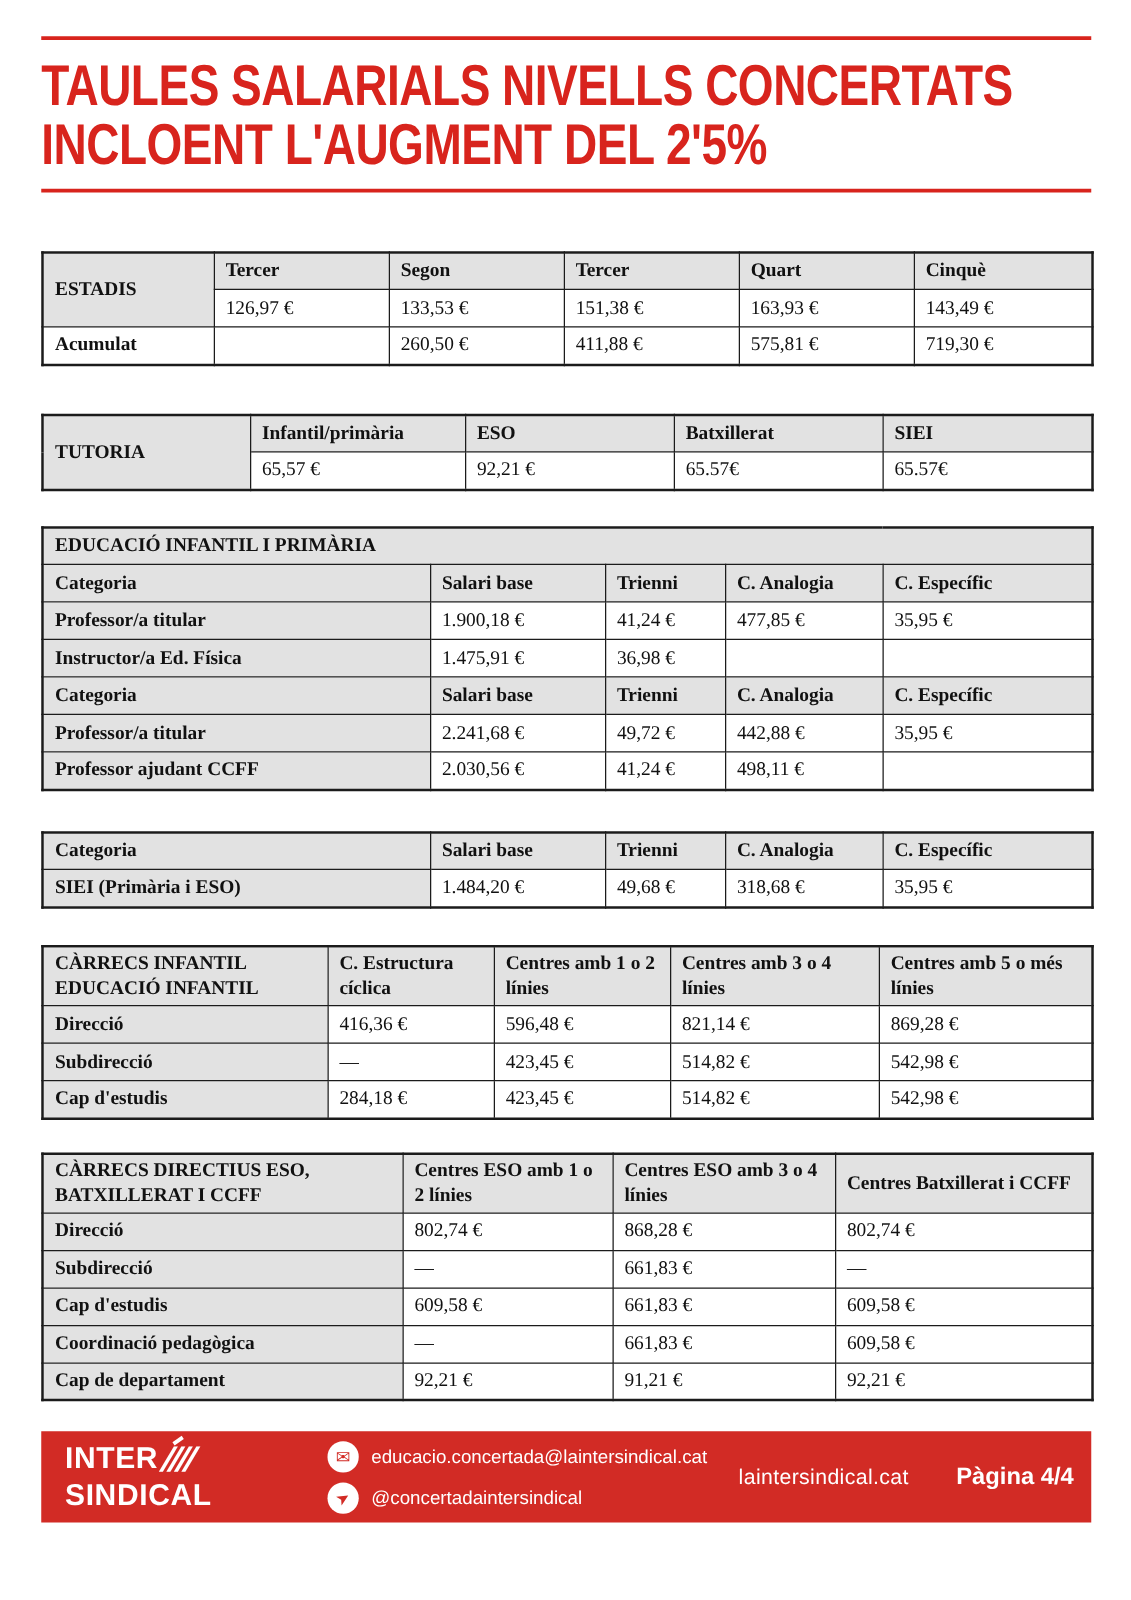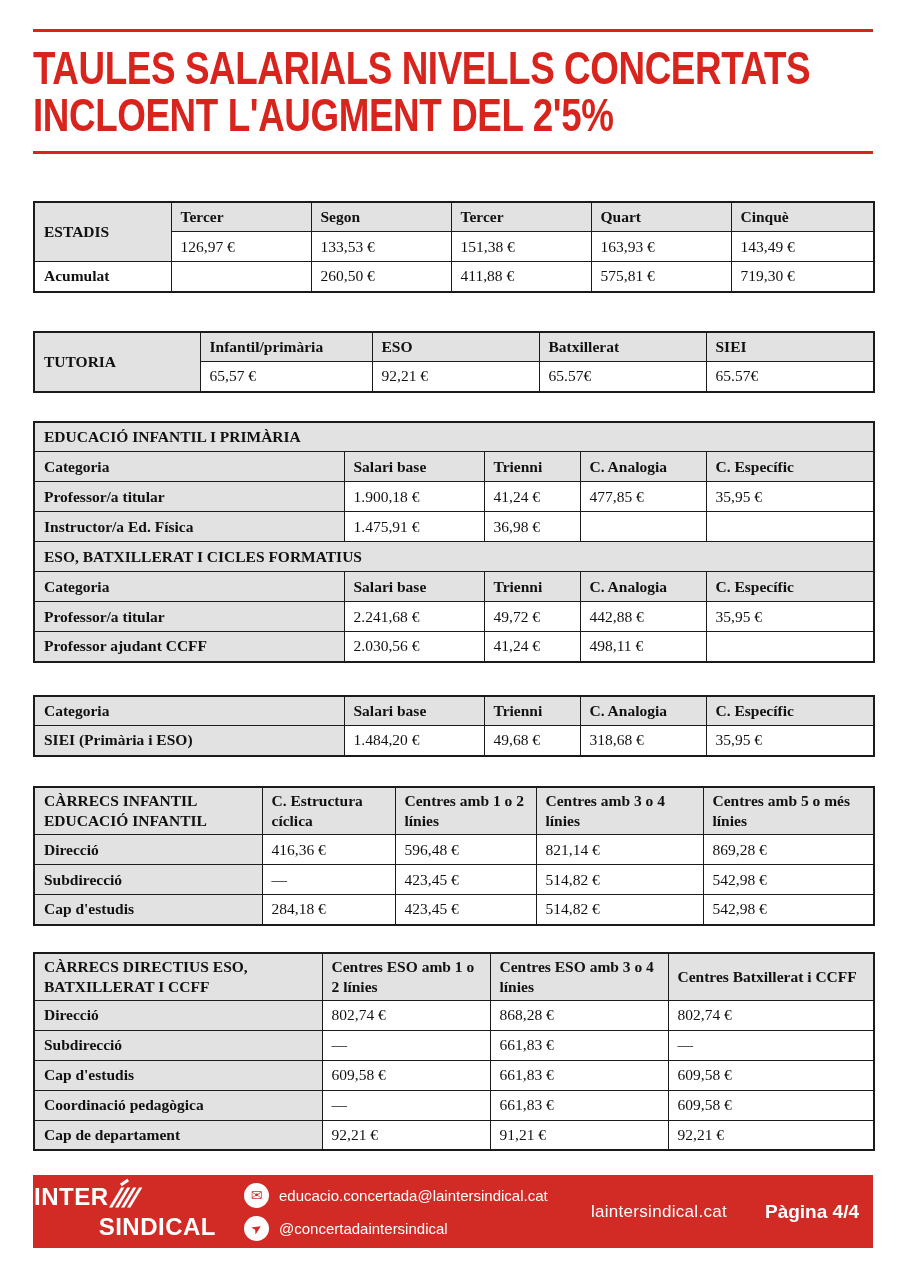--- a/index.html
+++ b/index.html
@@ -36,22 +36,22 @@
 
   .t1 { margin-top:47px; }
   .t2 { margin-top:38px; }
   .t3 { margin-top:28px; }
   .t4 { margin-top:32px; }
   .t5 { margin-top:29px; }
   .t6 { margin-top:26px; }
 
   .footer {
     margin:24px 0 0 33px; width:840px; height:73px; background:#d22b25;
-    display:flex; align-items:center; box-sizing:border-box; padding:0 14px 0 1px;
-    color:#ffffff; font-family:"Liberation Sans","DejaVu Sans",sans-serif;text-align:right;
+    display:flex; align-items:center; box-sizing:border-box; padding:0 14px 0 19px;
+    color:#ffffff; font-family:"Liberation Sans","DejaVu Sans",sans-serif;
   }
   .logo { position:relative; width:182px; line-height:1; }
   .logo-top { display:flex; align-items:flex-start; }
   .logo-inter { font-size:24px; font-weight:bold; letter-spacing:0.5px; }
   .logo-slashes { font-size:27px; font-weight:bold; font-style:italic;
                   letter-spacing:-1.5px; margin-left:3px; transform:skewX(-12deg); }
   .logo-sindical { position:relative; font-size:24px; font-weight:bold;
                    letter-spacing:0.5px; margin-top:3px; display:inline-block; }
   .logo-accent { position:absolute; left:86px; top:-4px; width:9px; height:3px;
                  background:#ffffff; transform:rotate(-35deg); }
@@ -167,23 +167,20 @@
         <td>35,95 €</td>
       </tr>
       <tr>
         <td class="gray b">Instructor/a Ed. Física</td>
         <td>1.475,91 €</td>
         <td>36,98 €</td>
         <td></td>
         <td></td>
       </tr>
       <tr>
-        <td class="titlecell" colspan="5">ESO, BATXILLERAT I CICLES FORMATIUS</td>
-      </tr>
-      <tr>
         <td class="gray b">Categoria</td>
         <td class="gray b">Salari base</td>
         <td class="gray b">Trienni</td>
         <td class="gray b">C. Analogia</td>
         <td class="gray b">C. Específic</td>
       </tr>
       <tr>
         <td class="gray b">Professor/a titular</td>
         <td>2.241,68 €</td>
         <td>49,72 €</td>

